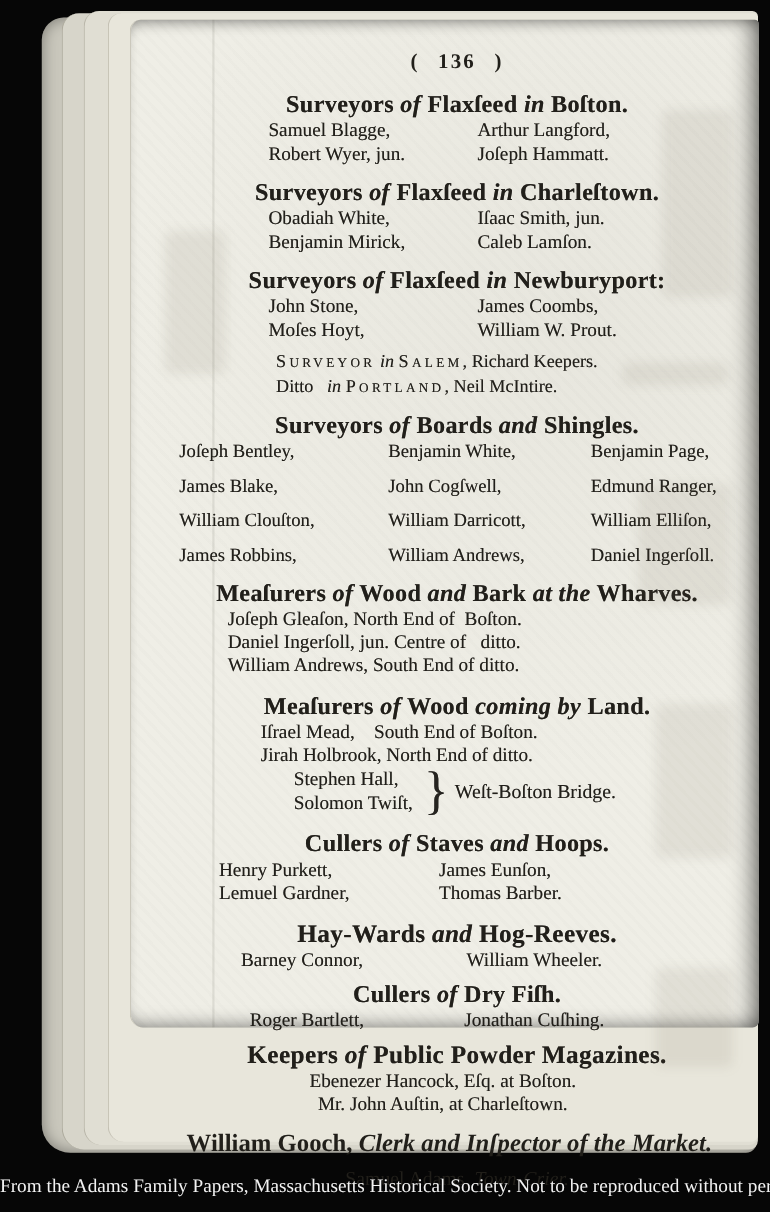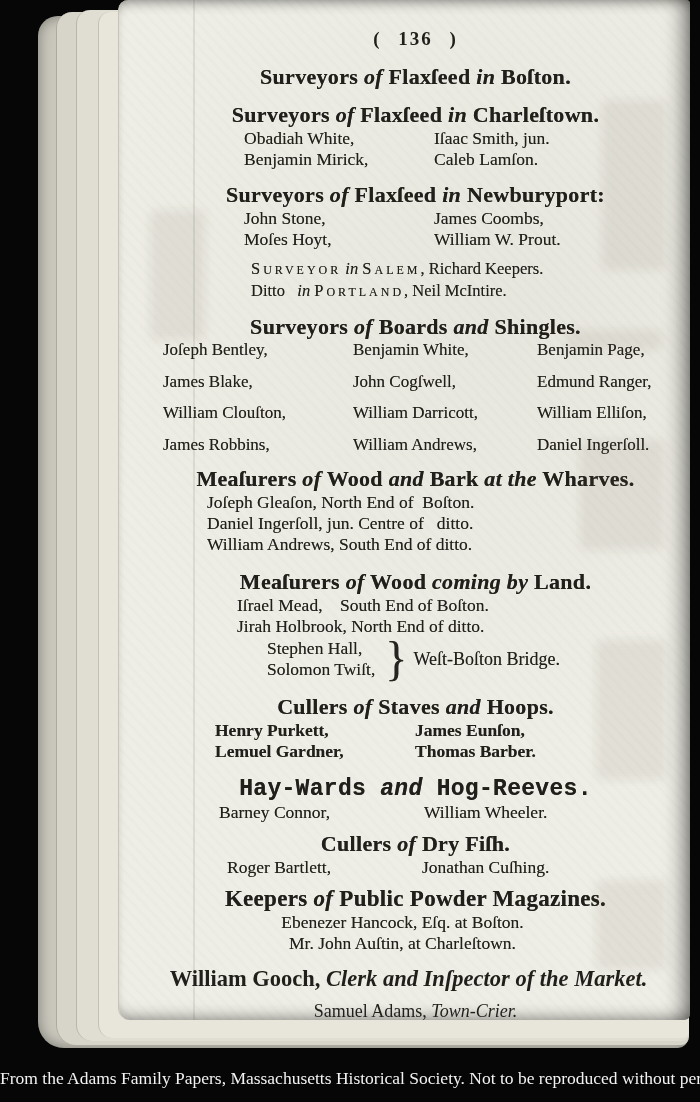--- a/index.html
+++ b/index.html
@@ -16,21 +16,21 @@
   .pe1{left:38px;top:16px;width:650px;height:1032px;background:#c9c7bc;
        border-radius:20px 6px 10px 26px;box-shadow:inset 0 0 14px rgba(0,0,0,.4);}
   .pe2{left:56px;top:12px;width:633px;height:1033px;background:#d7d5ca;
        border-radius:16px 5px 8px 20px;border-left:1px solid #aeab9e;}
   .pe3{left:76px;top:10px;width:613px;height:1031px;background:#e0ded3;
        border-radius:14px 5px 8px 16px;border-left:1px solid #b9b6a9;}
   .pe4{left:98px;top:12px;width:591px;height:1026px;background:#e8e6db;
        border-radius:12px 4px 6px 14px;border-left:1px solid #c4c1b4;}
 
   .paper{
-    position:absolute;left:118px;top:0;width:572px;height:1020px;
+    position:absolute;left:118px;top:18px;width:572px;height:916px;
     background:#efeee6;
     background-image:
       radial-gradient(circle at 70% 30%, rgba(90,85,70,0.05), transparent 55%),
       repeating-linear-gradient(47deg, rgba(0,0,0,0.013) 0 3px, transparent 3px 8px);
     border-radius:10px 4px 6px 12px;
     border-left:1px solid #c8c5b8;
     box-shadow:inset -16px 0 20px -10px rgba(0,0,0,.5),
                inset 0 10px 14px -10px rgba(0,0,0,.45),
                inset 0 -12px 16px -10px rgba(0,0,0,.35);
     box-sizing:border-box;
@@ -53,21 +53,21 @@
     text-align:center;font-weight:bold;font-size:22px;line-height:26px;
     letter-spacing:0.3px;
     text-shadow:0 0 0.5px rgba(25,22,18,.7);
     white-space:nowrap;
   }
   .it{font-style:italic;}
   .sc{font-variant:small-caps;letter-spacing:3px;}
   .body-text{font-size:17.5px;line-height:21px;text-shadow:0 0 0.4px rgba(30,27,22,.55);}
 
   .two-col{display:grid;grid-template-columns:190px 1fr;margin-left:85px;}
-  .two-col.staves{margin-left:56px;grid-template-columns:200px 1fr;font-weight:bold;}
+  .two-col.staves{margin-left:40px;grid-template-columns:200px 1fr;}
   .two-col.hay{margin-left:60px;grid-template-columns:205px 1fr;}
   .two-col.fish{margin-left:68px;grid-template-columns:195px 1fr;}
   .three-col{display:grid;grid-template-columns:178px 172px 1fr;margin-left:4px;line-height:19.5px;}
   .indent-lines{margin-left:48px;}
   .centered-lines{text-align:center;padding-right:26px;}
 
   .brace-row{display:flex;align-items:center;margin-left:108px;margin-top:1px;}
   .brace-names div{line-height:21px;}
   .brace-glyph{font-size:46px;font-weight:400;line-height:40px;margin:0 6px 0 10px;
                transform:scaleY(1.05);color:#262420;}
@@ -92,20 +92,26 @@
   <div class="page-edge pe1"></div>
   <div class="page-edge pe2"></div>
   <div class="page-edge pe3"></div>
   <div class="page-edge pe4"></div>
 
   <div class="paper">
 
     <div class="pageno">( 136 )</div>
 
     <div class="heading mt14"><span>Surveyors </span><span class="it">of</span><span> Flaxſeed </span><span class="it">in</span><span> Boſton.</span></div>
+    <div class="two-col body-text">
+      <span>Samuel Blagge,</span>
+      <span>Arthur Langford,</span>
+      <span>Robert Wyer, jun.</span>
+      <span>Joſeph Hammatt.</span>
+    </div>
 
     <div class="heading mt12"><span>Surveyors </span><span class="it">of</span><span> Flaxſeed </span><span class="it">in</span><span> Charleſtown.</span></div>
     <div class="two-col body-text">
       <span>Obadiah White,</span>
       <span>Iſaac Smith, jun.</span>
       <span>Benjamin Mirick,</span>
       <span>Caleb Lamſon.</span>
     </div>
 
     <div class="heading mt12"><span>Surveyors </span><span class="it">of</span><span> Flaxſeed </span><span class="it">in</span><span> Newburyport:</span></div>
@@ -159,21 +165,21 @@
     </div>
 
     <div class="heading mt14"><span>Cullers </span><span class="it">of</span><span> Staves </span><span class="it">and</span><span> Hoops.</span></div>
     <div class="two-col staves body-text">
       <span>Henry Purkett,</span>
       <span>James Eunſon,</span>
       <span>Lemuel Gardner,</span>
       <span>Thomas Barber.</span>
     </div>
 
-    <div class="heading mt14" style="font-size:23px;font-family:Liberation Mono, monospace;"><span>Hay-Wards </span><span class="it">and</span><span> Hog-Reeves.</span></div>
+    <div class="heading mt14" style="font-size:23px;"><span>Hay-Wards </span><span class="it">and</span><span> Hog-Reeves.</span></div>
     <div class="two-col hay body-text">
       <span>Barney Connor,</span>
       <span>William Wheeler.</span>
     </div>
 
     <div class="heading mt8"><span>Cullers </span><span class="it">of</span><span> Dry Fiſh.</span></div>
     <div class="two-col fish body-text">
       <span>Roger Bartlett,</span>
       <span>Jonathan Cuſhing.</span>
     </div>

